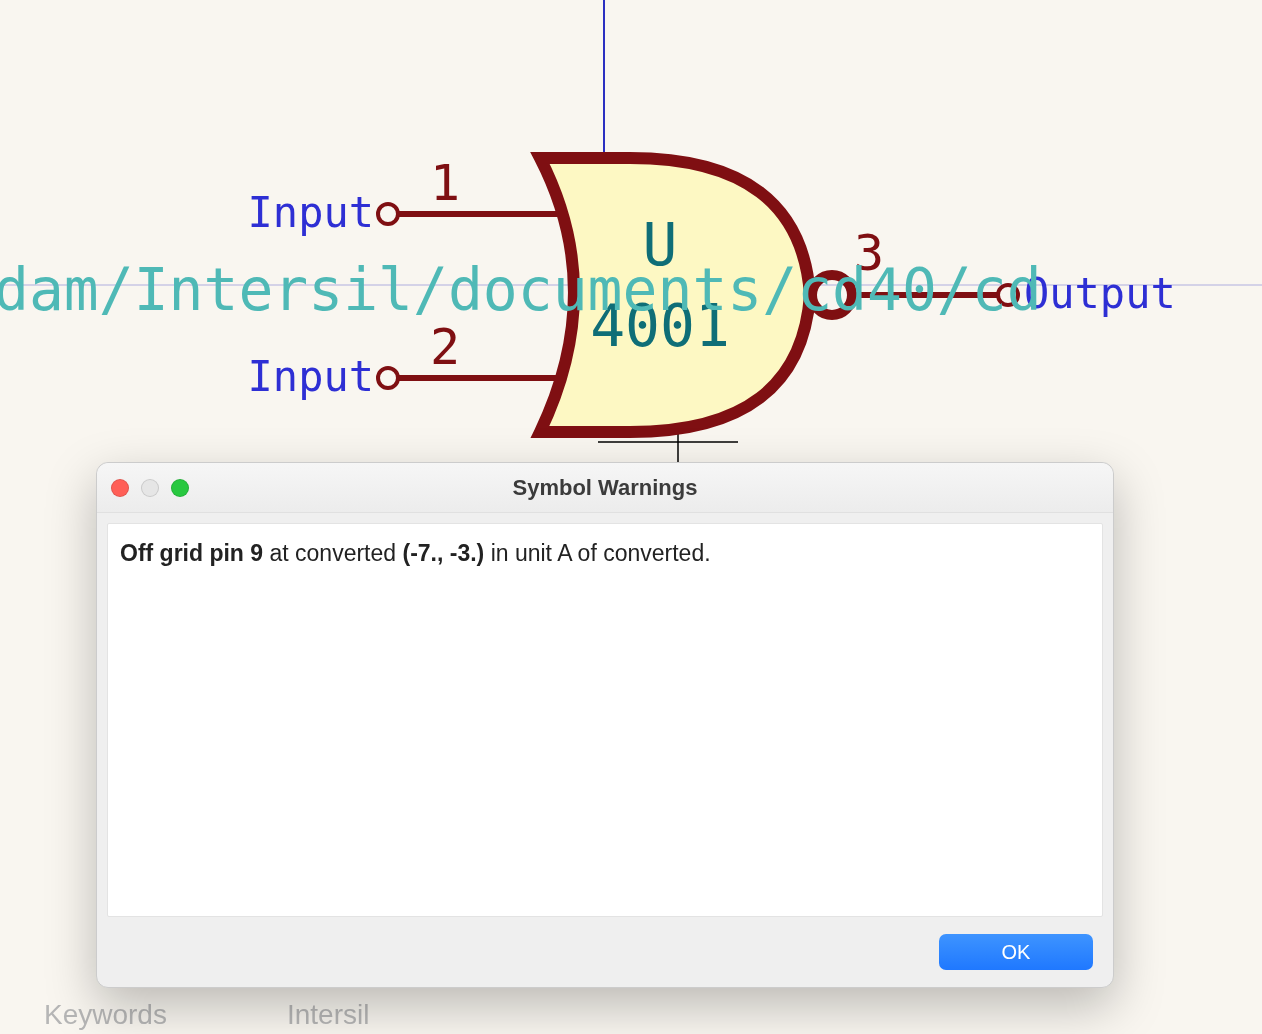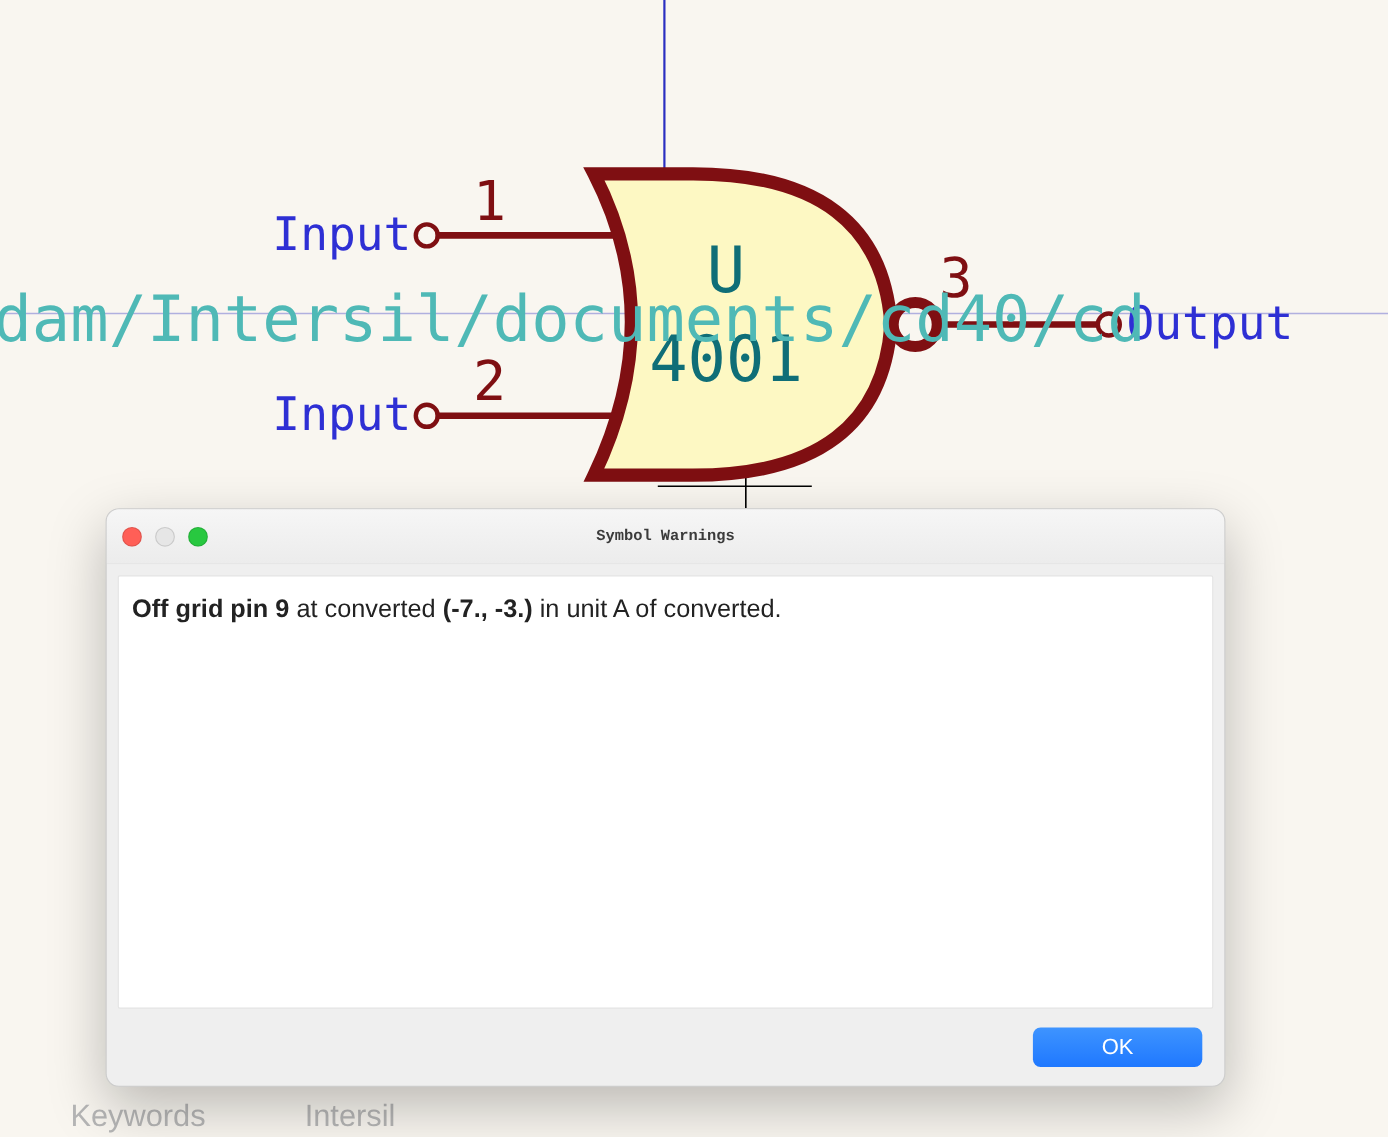--- a/index.html
+++ b/index.html
@@ -16,22 +16,22 @@
     background: #f9f6f0;
   }
   .canvas svg { position: absolute; inset: 0; }
 
   .bottombar {
     position: absolute;
     left: 0; right: 0; bottom: 0;
     height: 38px;
     display: flex;
     align-items: center;
-    gap: 90px;
-    padding-left: 64px;
+    gap: 120px;
+    padding-left: 44px;
     color: #b6b6b6;
     font-size: 28px;
     background: transparent;
     text-align: center;
   }
 
   
   .dialog {
     position: absolute;
     left: 96px; top: 462px;
@@ -60,23 +60,22 @@
   }
   .tl {
     width: 18px; height: 18px; border-radius: 50%;
     border: 1px solid rgba(0,0,0,0.12);
   }
   .tl.red    { background: #ff5f57; }
   .tl.yellow { background: #e6e6e6; }
   .tl.green  { background: #28c840; }
   .dlg-title {
     font-weight: 700;
-    font-size: 14px;
+    font-size: 22px;
     color: #3b3b3b;
-    font-family: Liberation Mono, monospace;
   }
   .dlg-body {
     margin: 10px 10px 0 10px;
     flex: 1 1 auto;
     background: #ffffff;
     border: 1px solid #e3e3e3;
     border-radius: 2px;
     padding: 14px 12px;
     font-size: 23px;
     color: #222;

